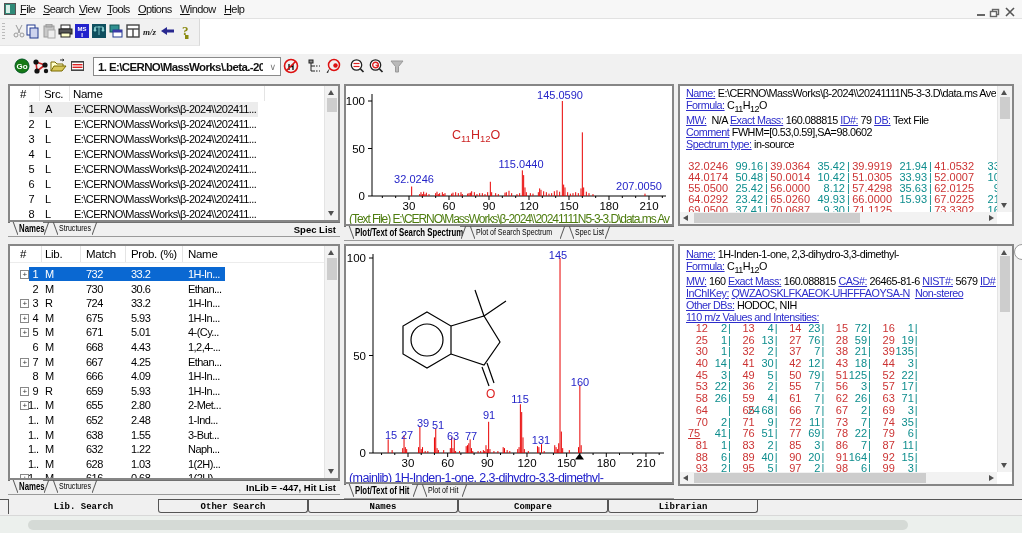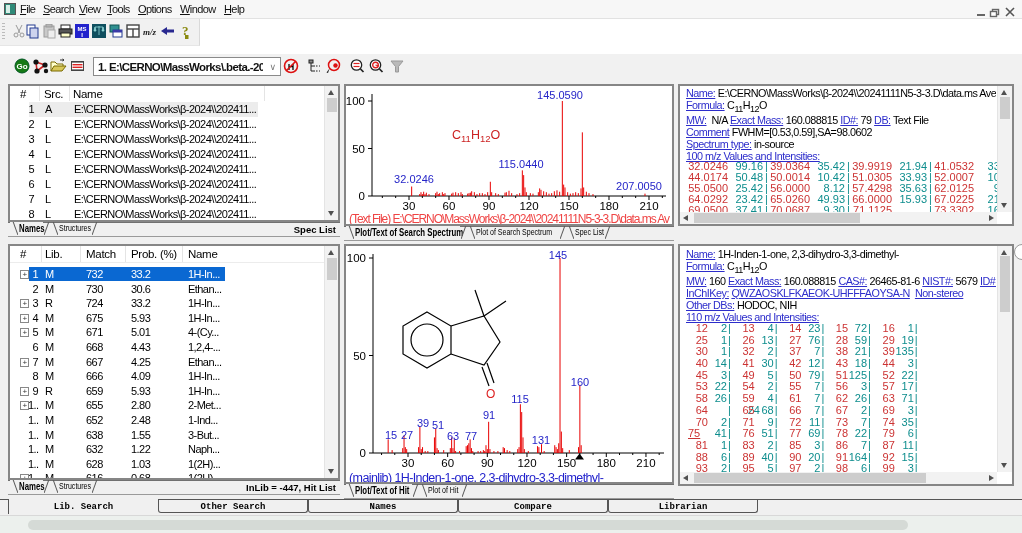--- a/index.html
+++ b/index.html
@@ -354,21 +354,21 @@
       <line x1="240.3289" y1="110" x2="240.3289" y2="105.725" stroke="#e80000" stroke-width="1"></line>
       <line x1="242.9955" y1="110" x2="242.9955" y2="107.15" stroke="#e80000" stroke-width="1"></line>
       <line x1="246.9954" y1="110" x2="246.9954" y2="108.1" stroke="#e80000" stroke-width="1"></line>
       <line x1="298.9941" y1="110" x2="298.9941" y2="107.625" stroke="#e80000" stroke-width="1"></line>
       <text x="68" y="97" text-anchor="middle" font-size="11px" font-family="Liberation Sans" fill="#2525c8">32.0246</text>
       <text x="175" y="82" text-anchor="middle" font-size="11px" font-family="Liberation Sans" fill="#2525c8">115.0440</text>
       <text x="214" y="13" text-anchor="middle" font-size="11px" font-family="Liberation Sans" fill="#2525c8">145.0590</text>
       <text x="293" y="104" text-anchor="middle" font-size="11px" font-family="Liberation Sans" fill="#2525c8">207.0050</text>
       <text x="106" y="53" font-size="12.5px" font-family="Liberation Sans" fill="#cc2222">C<tspan font-size="9.5" dy="3">11</tspan><tspan dy="-3">H</tspan><tspan font-size="9.5" dy="3">12</tspan><tspan dy="-3">O</tspan></text>
     </svg>
- <div style="position:absolute;left:3px;top:126px;font-size:12px;letter-spacing:-1.05px;color:#ef4444;white-space:nowrap;overflow:hidden;width:322px;">(Text&nbsp;File) E:\CERNO\MassWorks\β-2024\\20241111N5-3-3.D\data.ms Av</div>
+ <div style="position:absolute;left:3px;top:126px;font-size:12px;letter-spacing:-1.05px;color:#4d7c0f;white-space:nowrap;overflow:hidden;width:322px;">(Text&nbsp;File) E:\CERNO\MassWorks\β-2024\\20241111N5-3-3.D\data.ms Av</div>
 </div>
 <div class="abs" id="tmtabs" style="left:344px;top:226px;width:330px;height:16px;">
     <div style="position:absolute;left:0;top:0;width:2px;height:1px;background:#707070;"></div>
     <div style="position:absolute;left:116px;top:0;width:214px;height:1px;background:#707070;"></div>
     <div style="position:absolute;left:3px;top:0;width:7px;height:13px;overflow:hidden;">
       <div style="position:absolute;left:1px;top:-2px;width:1px;height:17px;background:#5a5a5a;transform:rotate(-20deg);transform-origin:top;"></div>
     </div>
     <span style="position:absolute;left:11px;top:1px;" class="tabtxt">Plot/Text of Search Spectrum</span>
     <div style="position:absolute;left:117px;top:0;width:7px;height:13px;overflow:hidden;">
       <div style="position:absolute;left:5px;top:-2px;width:1px;height:17px;background:#5a5a5a;transform:rotate(20deg);transform-origin:top;"></div>
@@ -390,21 +390,20 @@
     <div style="position:absolute;left:0;top:14px;width:330px;height:1px;background:#9a9a9a;"></div>
   </div>
 
 <div class="pane" style="left:678px;top:84px;width:336px;height:142px;" id="trpane">
  <div style="position:absolute;left:6px;top:1px;width:310px;font-size:10.8px;letter-spacing:-0.5px;white-space:nowrap;overflow:hidden;">
   <div style="height:12px;"><span class="lnk">Name:</span> E:\CERNO\MassWorks\β-2024\\20241111N5-3-3.D\data.ms Ave</div>
   <div style="height:15px;"><span class="lnk">Formula:</span> C<sub style="font-size:9px;">11</sub>H<sub style="font-size:9px;">12</sub>O</div>
   <div style="height:12px;"><span class="lnk">MW:</span>&nbsp; N/A <span class="lnk">Exact Mass:</span> 160.088815 <span class="lnk">ID#:</span> 79 <span class="lnk">DB:</span> Text&nbsp;File</div>
   <div style="height:12px;"><span class="lnk">Comment</span> FWHM=[0.53,0.59],SA=98.0602</div>
   <div style="height:12px;"><span class="lnk">Spectrum type:</span> in-source</div>
-  <div style="height:12px;"><span class="lnk">100 m/z Values and Intensities:</span></div>
  </div>
  <div id="trdata" style="position:absolute;left:0;top:74px;width:317px;height:52px;overflow:hidden;font-size:11px;">
       <div style="position:relative;height:11px;">
         <span class="mz" style="position:absolute;left:8px;width:40px;text-align:right;">32.0246</span>
         <span class="iv" style="position:absolute;left:52px;width:31px;text-align:right;">99.16</span>
         <span class="iv" style="position:absolute;left:85px;">|</span>
         <span class="mz" style="position:absolute;left:90px;width:40px;text-align:right;">39.0364</span>
         <span class="iv" style="position:absolute;left:134px;width:31px;text-align:right;">35.42</span>
         <span class="iv" style="position:absolute;left:167px;">|</span>
         <span class="mz" style="position:absolute;left:172px;width:40px;text-align:right;">39.9919</span>
@@ -872,21 +871,21 @@
         <span class="iv" style="position:absolute;left:168.10000000000002px;width:19px;text-align:right;">125</span>
         <span class="iv" style="position:absolute;left:188.10000000000002px;">|</span>
         <span class="mz" style="position:absolute;left:194.8px;width:20px;text-align:right;">52</span>
         <span class="iv" style="position:absolute;left:214.8px;width:19px;text-align:right;">22</span>
         <span class="iv" style="position:absolute;left:234.8px;">|</span>
       </div>
       <div style="position:relative;height:11.7px;">
         <span class="mz" style="position:absolute;left:8px;width:20px;text-align:right;">53</span>
         <span class="iv" style="position:absolute;left:28px;width:19px;text-align:right;">22</span>
         <span class="iv" style="position:absolute;left:48px;">|</span>
-        <span class="mz" style="position:absolute;left:54.7px;width:20px;text-align:right;">54</span>
+        <span class="mz" style="position:absolute;left:54.7px;width:20px;text-align:right;">36</span>
         <span class="iv" style="position:absolute;left:74.7px;width:19px;text-align:right;">2</span>
         <span class="iv" style="position:absolute;left:94.7px;">|</span>
         <span class="mz" style="position:absolute;left:101.4px;width:20px;text-align:right;">55</span>
         <span class="iv" style="position:absolute;left:121.4px;width:19px;text-align:right;">7</span>
         <span class="iv" style="position:absolute;left:141.4px;">|</span>
         <span class="mz" style="position:absolute;left:148.10000000000002px;width:20px;text-align:right;">56</span>
         <span class="iv" style="position:absolute;left:168.10000000000002px;width:19px;text-align:right;">3</span>
         <span class="iv" style="position:absolute;left:188.10000000000002px;">|</span>
         <span class="mz" style="position:absolute;left:194.8px;width:20px;text-align:right;">57</span>
         <span class="iv" style="position:absolute;left:214.8px;width:19px;text-align:right;">17</span>

